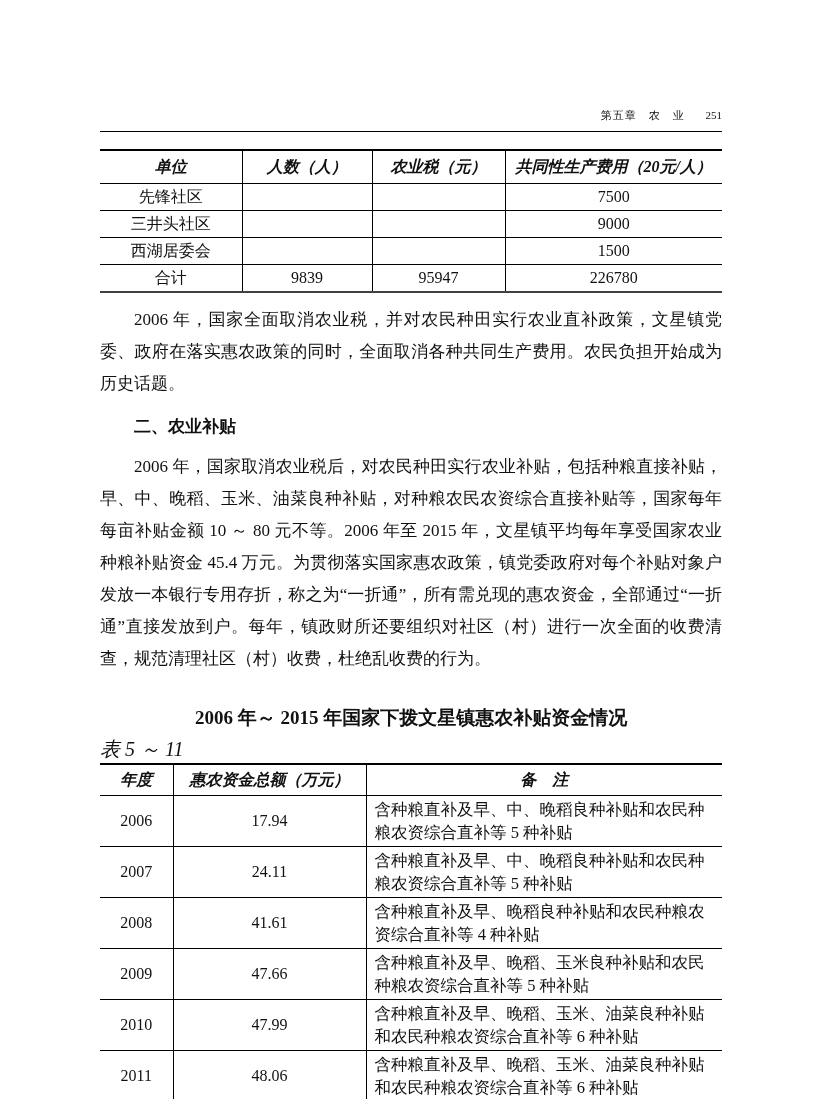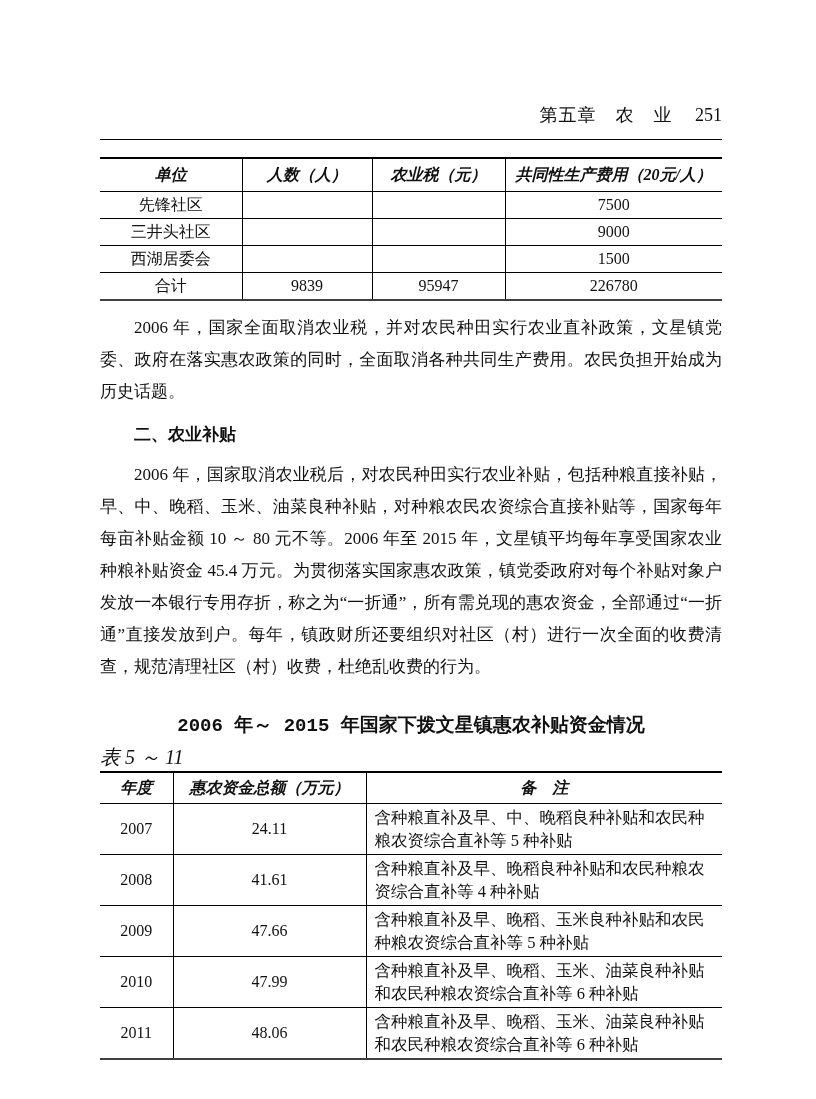--- a/index.html
+++ b/index.html
@@ -19,23 +19,23 @@
   .content {
     position: absolute;
     left: 100px;
     top: 0;
     width: 622px;
   }
   
   .running-head {
     margin-top: 104px;
     text-align: right;
-    font-size: 18px;
+    font-size: 11px;
     line-height: 22px;
-    padding-bottom: 13px;
+    padding-bottom: 5px;
     border-bottom: 1.5px solid #000000;
   }
   .running-head .chapter { letter-spacing: 1px; }
   .running-head .pageno { margin-left: 18px; }
 
   
   table {
     border-collapse: collapse;
     width: 622px;
     table-layout: fixed;
@@ -79,21 +79,21 @@
     text-indent: 2em;
   }
 
   
   .table-title {
     margin-top: 30px;
     text-align: center;
     font-size: 19px;
     font-weight: bold;
     line-height: 26px;
-    font-family: Liberation Mono, monospace;
+    font-family: Liberation Serif, serif;
   }
   .table-label {
     margin-top: 9px;
     font-size: 20px;
     font-style: italic;
     line-height: 18px;
   }
   .subsidy-table { margin-top: 5px; }
   .subsidy-table tr.head th { height: 26px; }
   .subsidy-table td { height: 44px; }
@@ -171,20 +171,25 @@
           <col style="width:193px">
           <col style="width:356px">
       </colgroup>
       <tbody>
           <tr class="head">
         <th>年度</th>
         <th>惠农资金总额（万元）</th>
         <th>备　注</th>
       </tr>
       <tr>
+        <td>2006</td>
+        <td>17.94</td>
+        <td class="remark">含种粮直补及早、中、晚稻良种补贴和农民种粮农资综合直补等 5 种补贴</td>
+      </tr>
+      <tr>
         <td>2007</td>
         <td>24.11</td>
         <td class="remark">含种粮直补及早、中、晚稻良种补贴和农民种粮农资综合直补等 5 种补贴</td>
       </tr>
       <tr>
         <td>2008</td>
         <td>41.61</td>
         <td class="remark">含种粮直补及早、晚稻良种补贴和农民种粮农资综合直补等 4 种补贴</td>
       </tr>
       <tr>

